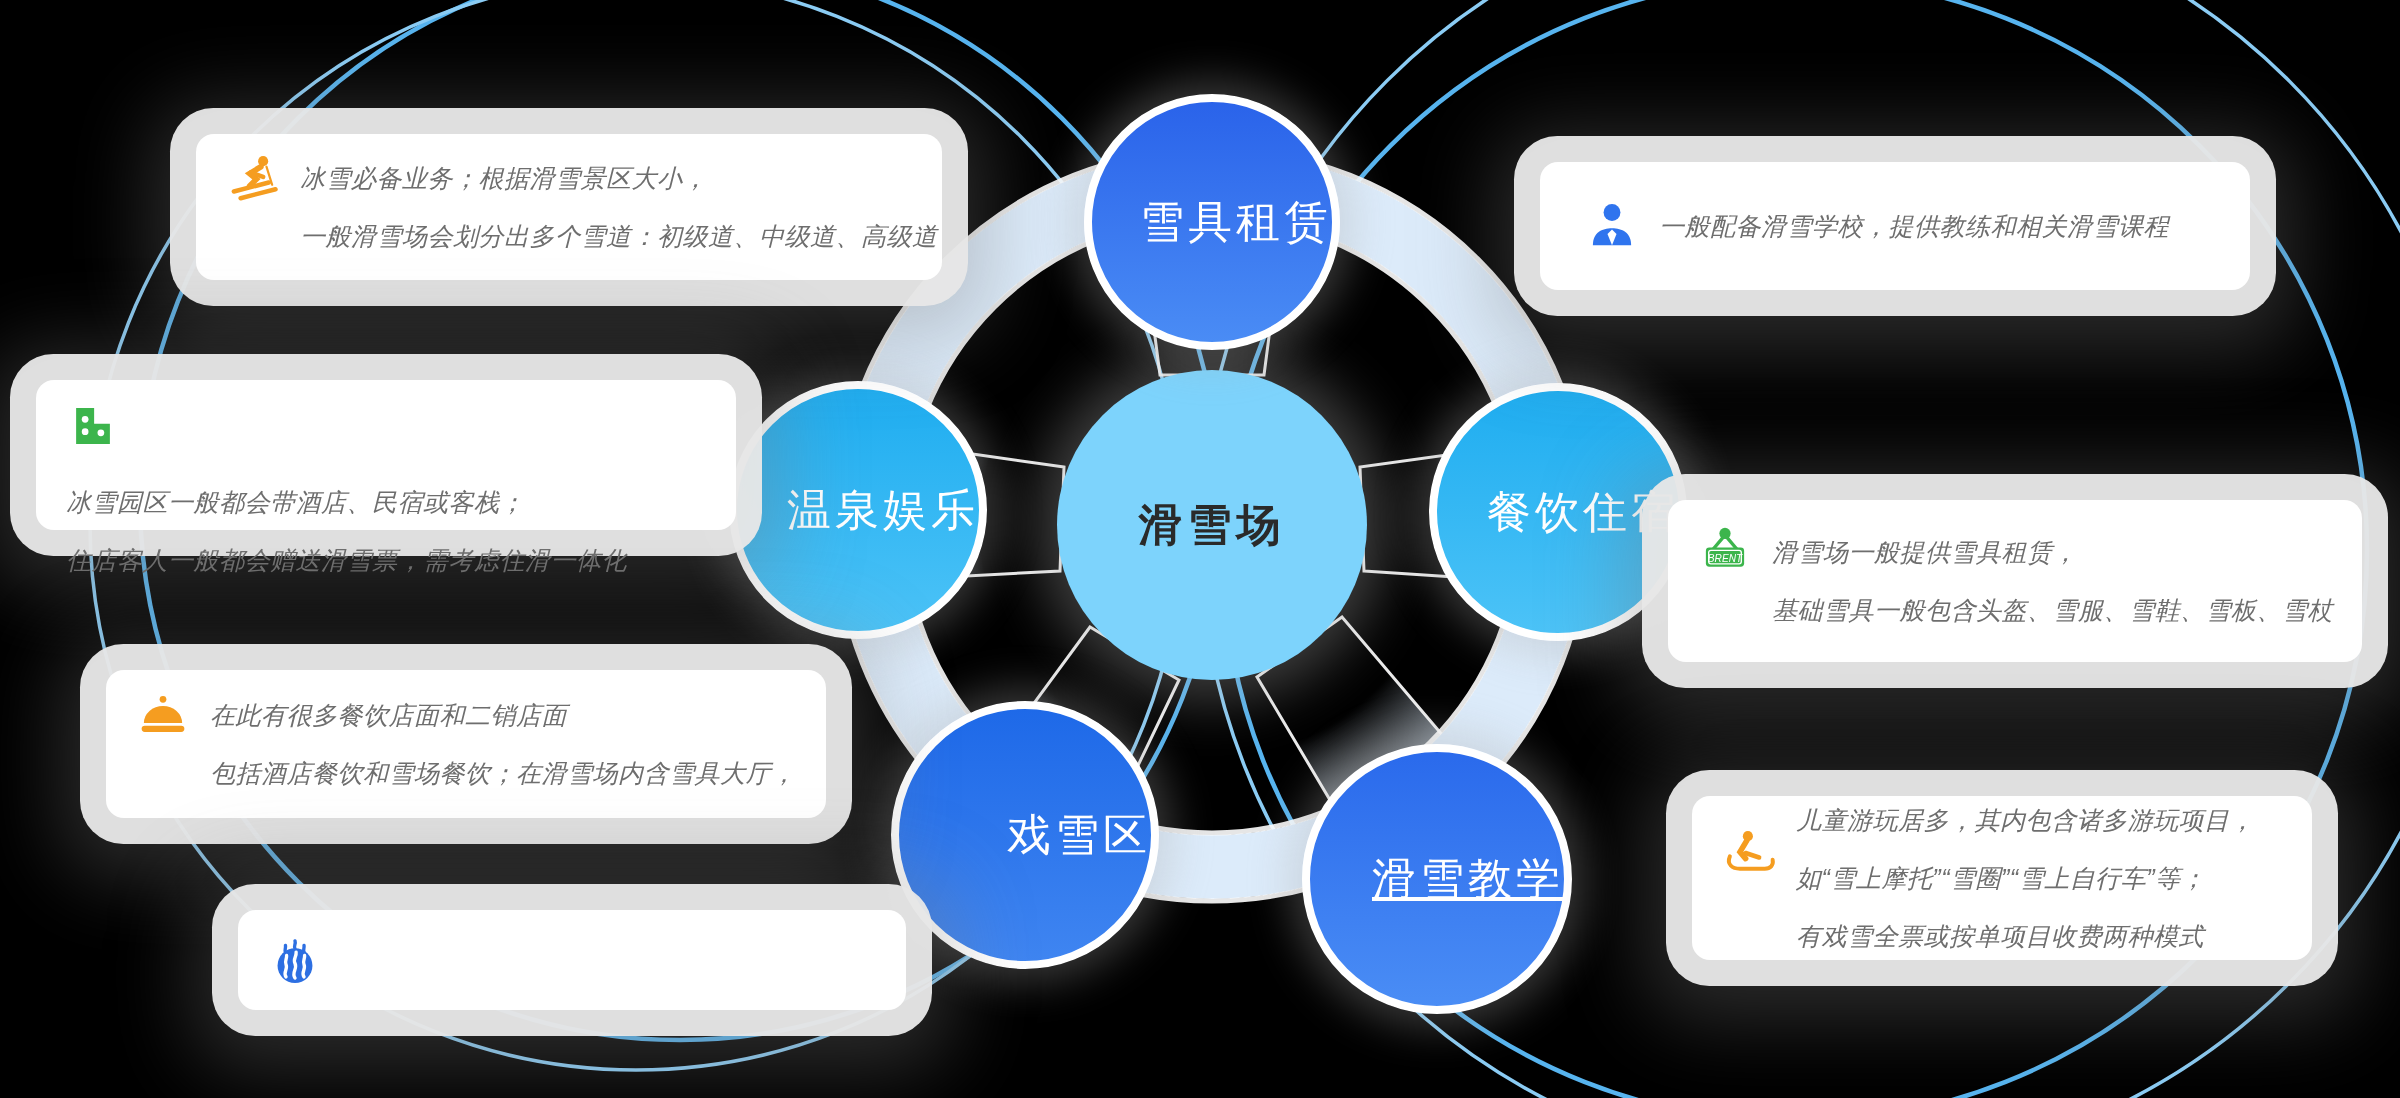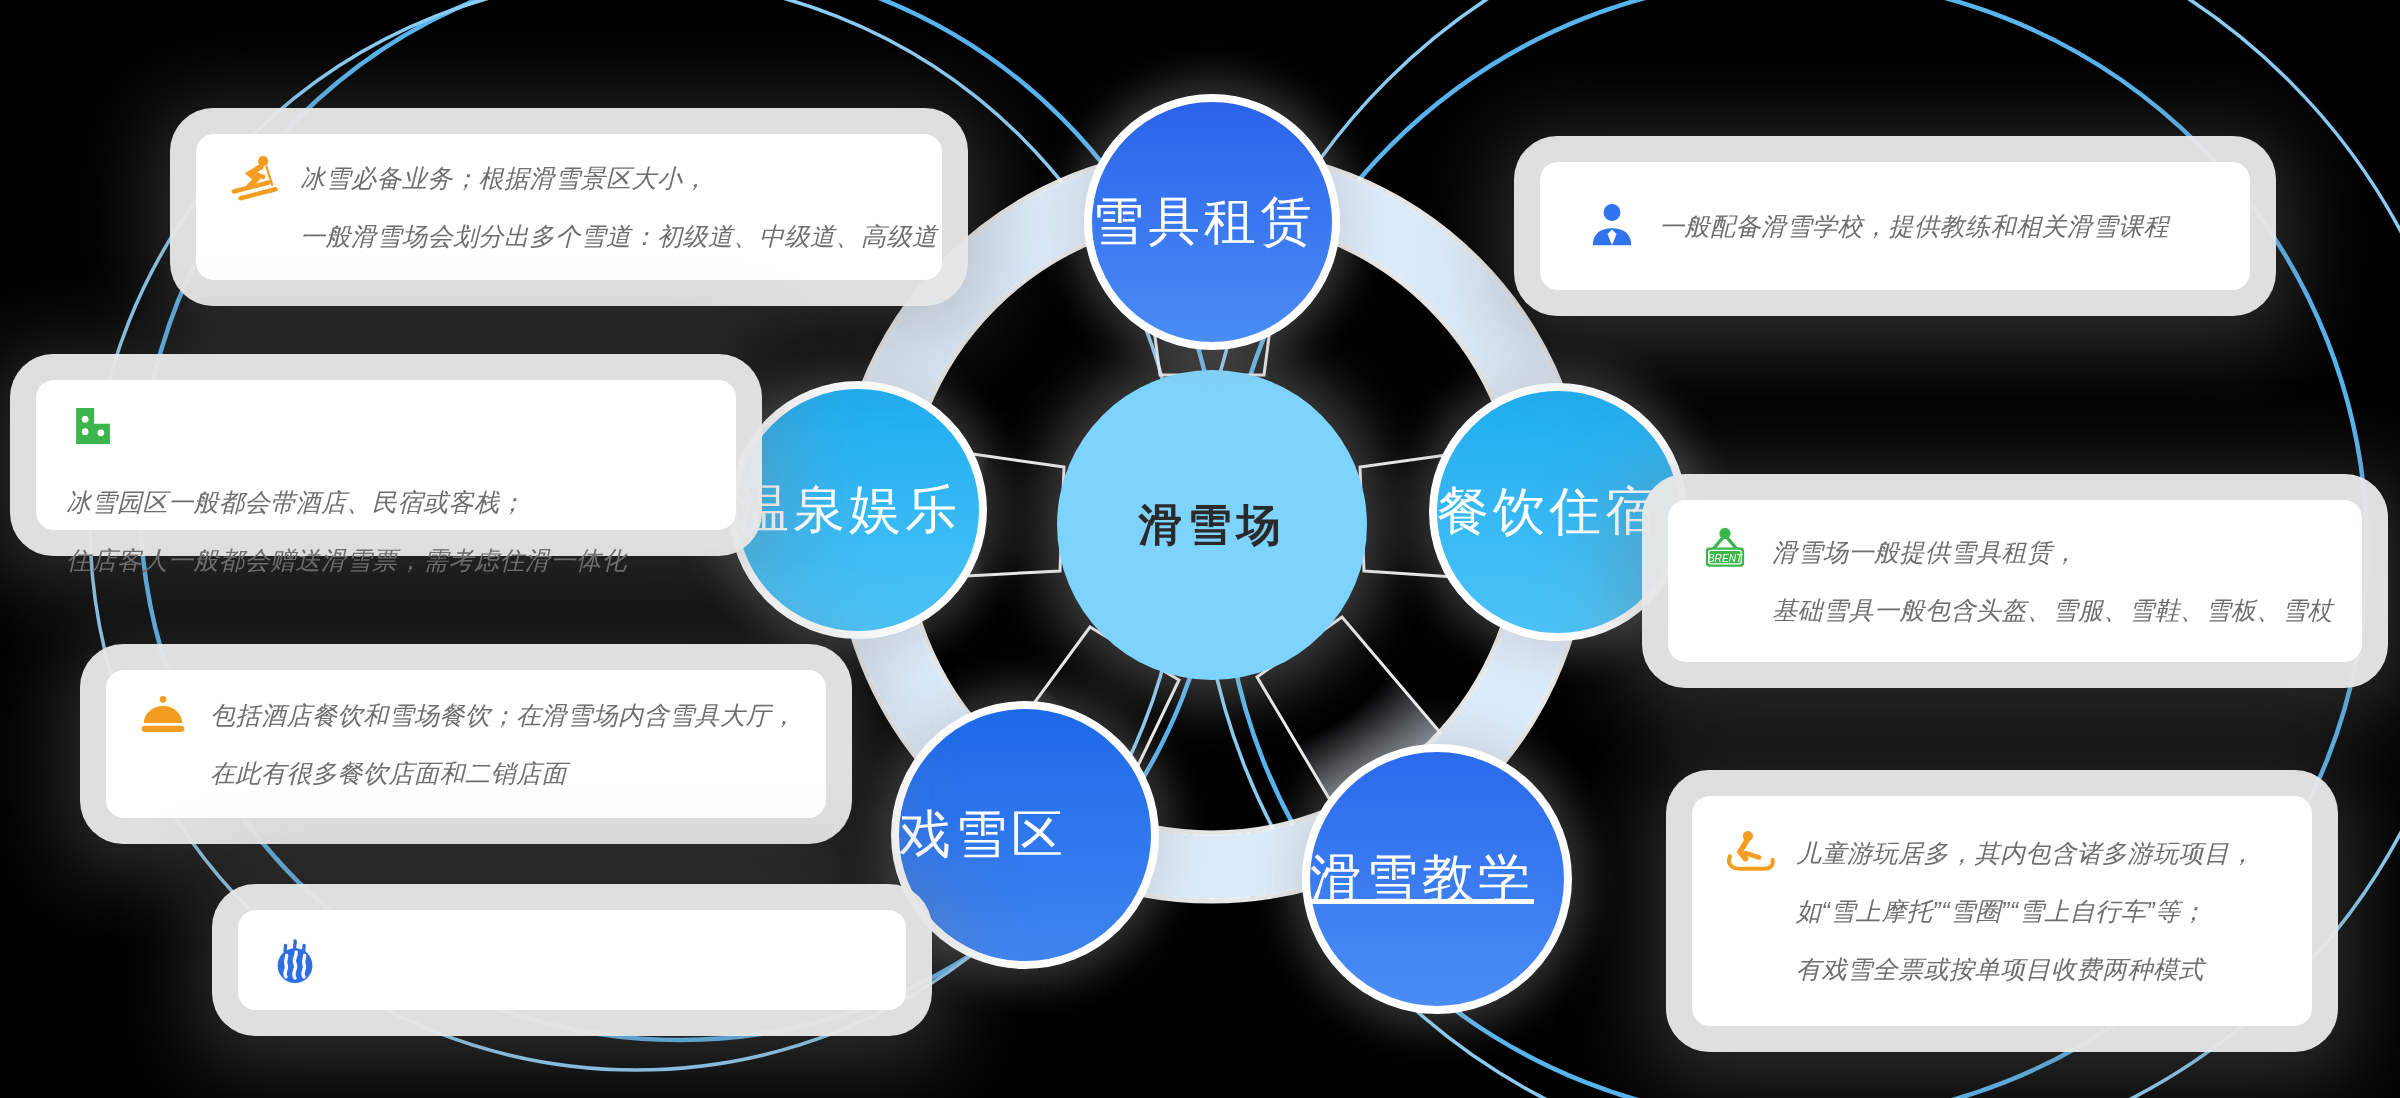--- a/index.html
+++ b/index.html
@@ -15,22 +15,22 @@
   .hub{
     position:absolute;z-index:3;left:1057px;top:370px;width:310px;height:310px;
     border-radius:50%;background:#7dd3fc;display:flex;align-items:center;justify-content:center;
     box-shadow:0 0 55px 22px rgba(178,178,178,.34);
     font-size:44px;font-weight:700;color:#2a2a2a;letter-spacing:5px;
   }
 
   
   .node{
     position:absolute;z-index:4;border-radius:50%;box-sizing:border-box;
-    display:flex;align-items:center;justify-content:flex-start;color:#fff;
-    border:8px solid #ffffff;font-size:52px;font-weight:500;letter-spacing:4px;
+    display:flex;align-items:center;justify-content:flex-end;color:#fff;
+    border:8px solid #ffffff;font-size:44px;font-weight:500;letter-spacing:4px;
     box-shadow:0 0 42px 14px rgba(170,170,170,.32);white-space:nowrap;
   }
   .node-rental  {left:1084px;top:94px;  width:256px;height:256px;background:linear-gradient(180deg,#2a63ea,#4a8cf5);}
   .node-spring  {left:729px; top:381px; width:258px;height:258px;background:linear-gradient(180deg,#1fadf0,#4cc3f7);}
   .node-dining  {left:1429px;top:383px; width:258px;height:258px;background:linear-gradient(180deg,#1fadf0,#4cc3f7);}
   .node-snowplay{left:891px; top:701px; width:268px;height:268px;background:linear-gradient(180deg,#1e69e8,#3f85f1);}
   .node-teaching{left:1302px;top:744px; width:270px;height:270px;background:linear-gradient(180deg,#2a6aec,#4a8df5);text-decoration:underline;}
 
   
   .card{
@@ -40,21 +40,21 @@
   }
   .card .lines{display:flex;flex-direction:column;justify-content:center;height:100%;}
   .card .line{font-size:25px;line-height:58px;color:#6e6e6e;white-space:nowrap;letter-spacing:.5px;}
   .card .icon{width:54px;height:54px;flex:0 0 54px;display:flex;align-items:center;justify-content:center;}
   .c1{left:196px; top:134px; width:746px;height:146px;} .c1 .icon{margin-top:17px;}
   .c2{left:36px;  top:380px; width:700px;height:150px;flex-direction:column;} .c2 .icon{margin-top:19px;}
   .c3{left:106px; top:670px; width:720px;height:148px;} .c3 .icon{margin-top:18px;}
   .c4{left:238px; top:910px; width:668px;height:100px;} .c4 .icon{margin-top:23px;}
   .c5{left:1540px;top:162px; width:710px;height:128px;padding-left:45px;} .c5 .icon{margin-top:37px;}
   .c6{left:1668px;top:500px; width:694px;height:162px;} .c6 .icon{margin-top:25px;}
-  .c7{left:1692px;top:796px; width:620px;height:230px;} .c7 .icon{margin-top:30px;}
+  .c7{left:1692px;top:796px; width:620px;height:164px;} .c7 .icon{margin-top:30px;}
 </style>
 </head>
 <body>
 
 <div class="canvas">
 
   <svg class="layer bg-arcs" viewBox="0 0 2400 1098">
     <circle cx="680" cy="500" r="540" fill="none" stroke="#57b4ef" stroke-width="4.5"></circle>
     <circle cx="636" cy="524" r="546" fill="none" stroke="#8bccf4" stroke-width="3.5"></circle>
     <circle cx="1795" cy="550" r="572" fill="none" stroke="#57b4ef" stroke-width="4.5"></circle>
@@ -140,22 +140,22 @@
 
   <div class="card c3">
     <span class="icon">
       <svg width="54" height="54" viewBox="0 0 48 48">
         <circle cx="24" cy="10" r="3" fill="#f59d20"></circle>
         <path d="M7 31 a17 15 0 0 1 34 0 z" fill="#f59d20"></path>
         <rect x="5" y="33.5" width="38" height="5.5" rx="2.8" fill="#f59d20"></rect>
       </svg>
     </span>
     <div class="lines">
+      <div class="line">在此有很多餐饮店面和二销店面</div>
       <div class="line">包括酒店餐饮和雪场餐饮；在滑雪场内含雪具大厅，</div>
-      <div class="line">在此有很多餐饮店面和二销店面</div>
     </div>
   </div>
 
   <div class="card c4">
     <span class="icon">
       <svg width="54" height="54" viewBox="0 0 48 48">
         <g stroke="#2d6fe2" stroke-width="3" fill="none" stroke-linecap="round">
           <path d="M15.5 17 c-1 -2 0.5 -3.5 0 -6"></path>
           <path d="M24 14 c-1.5 -2.5 1 -4 0 -7"></path>
           <path d="M32 17 c-1 -2 0.5 -3.5 0 -6"></path>

